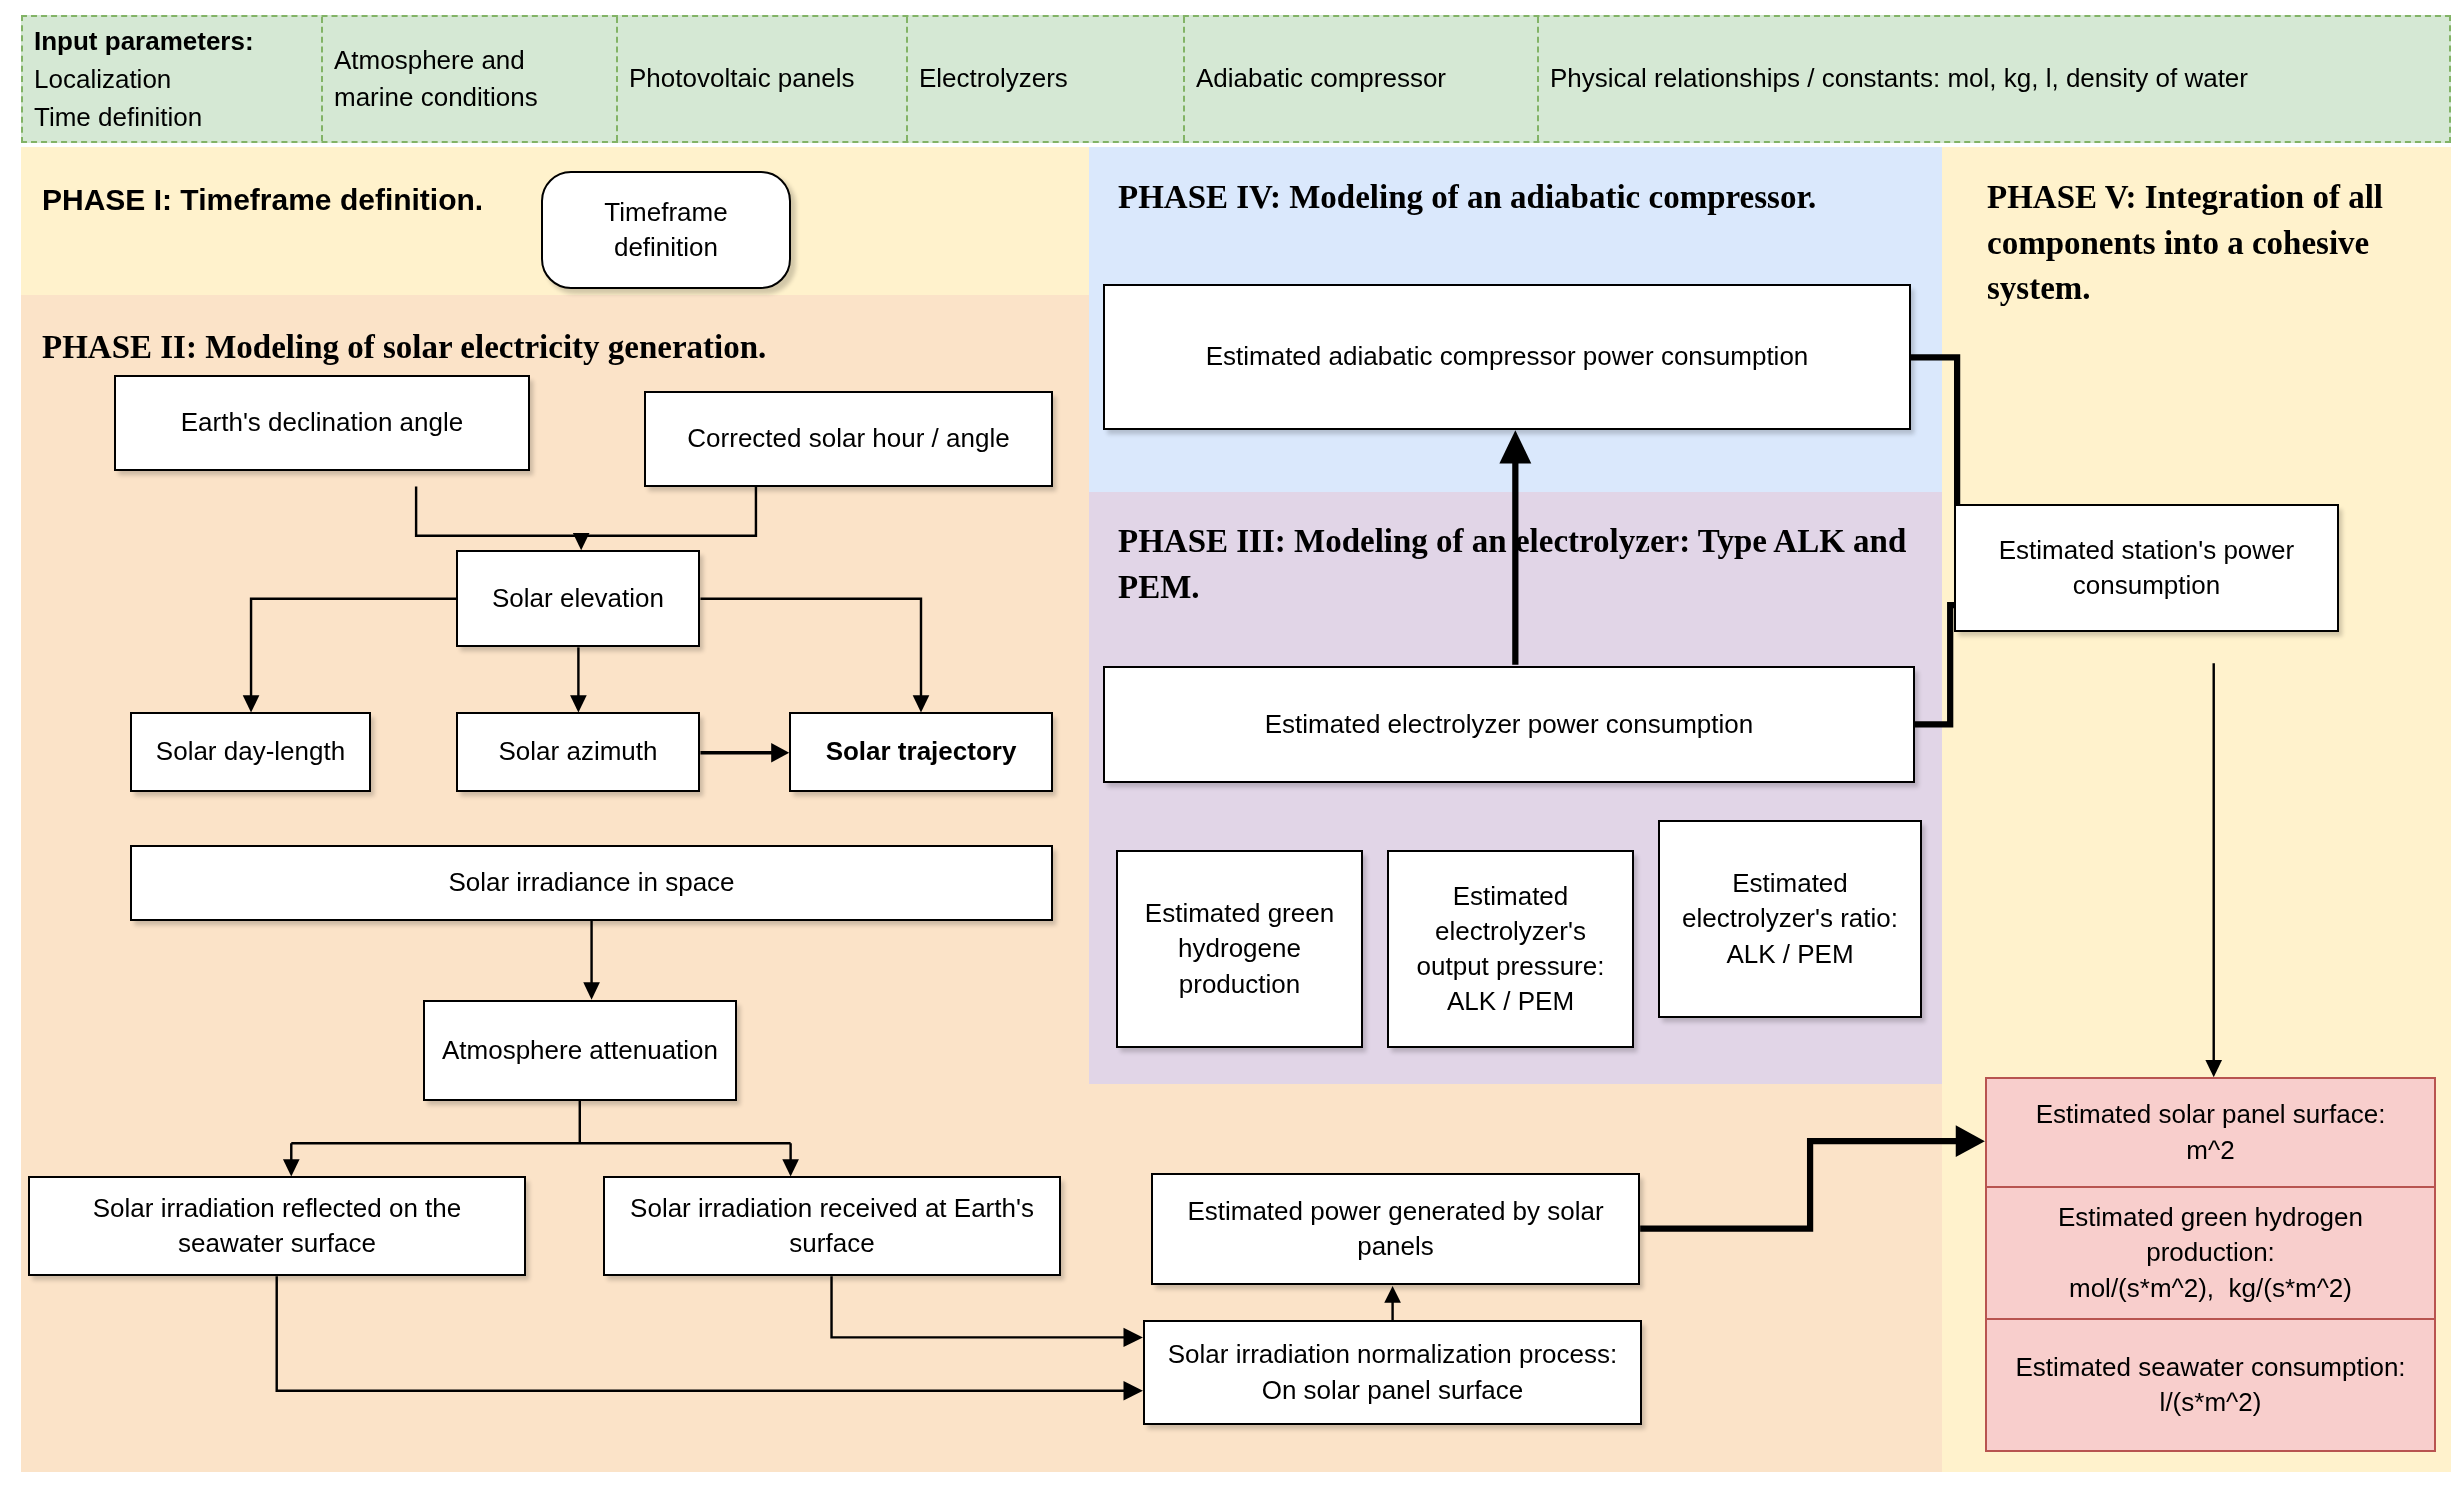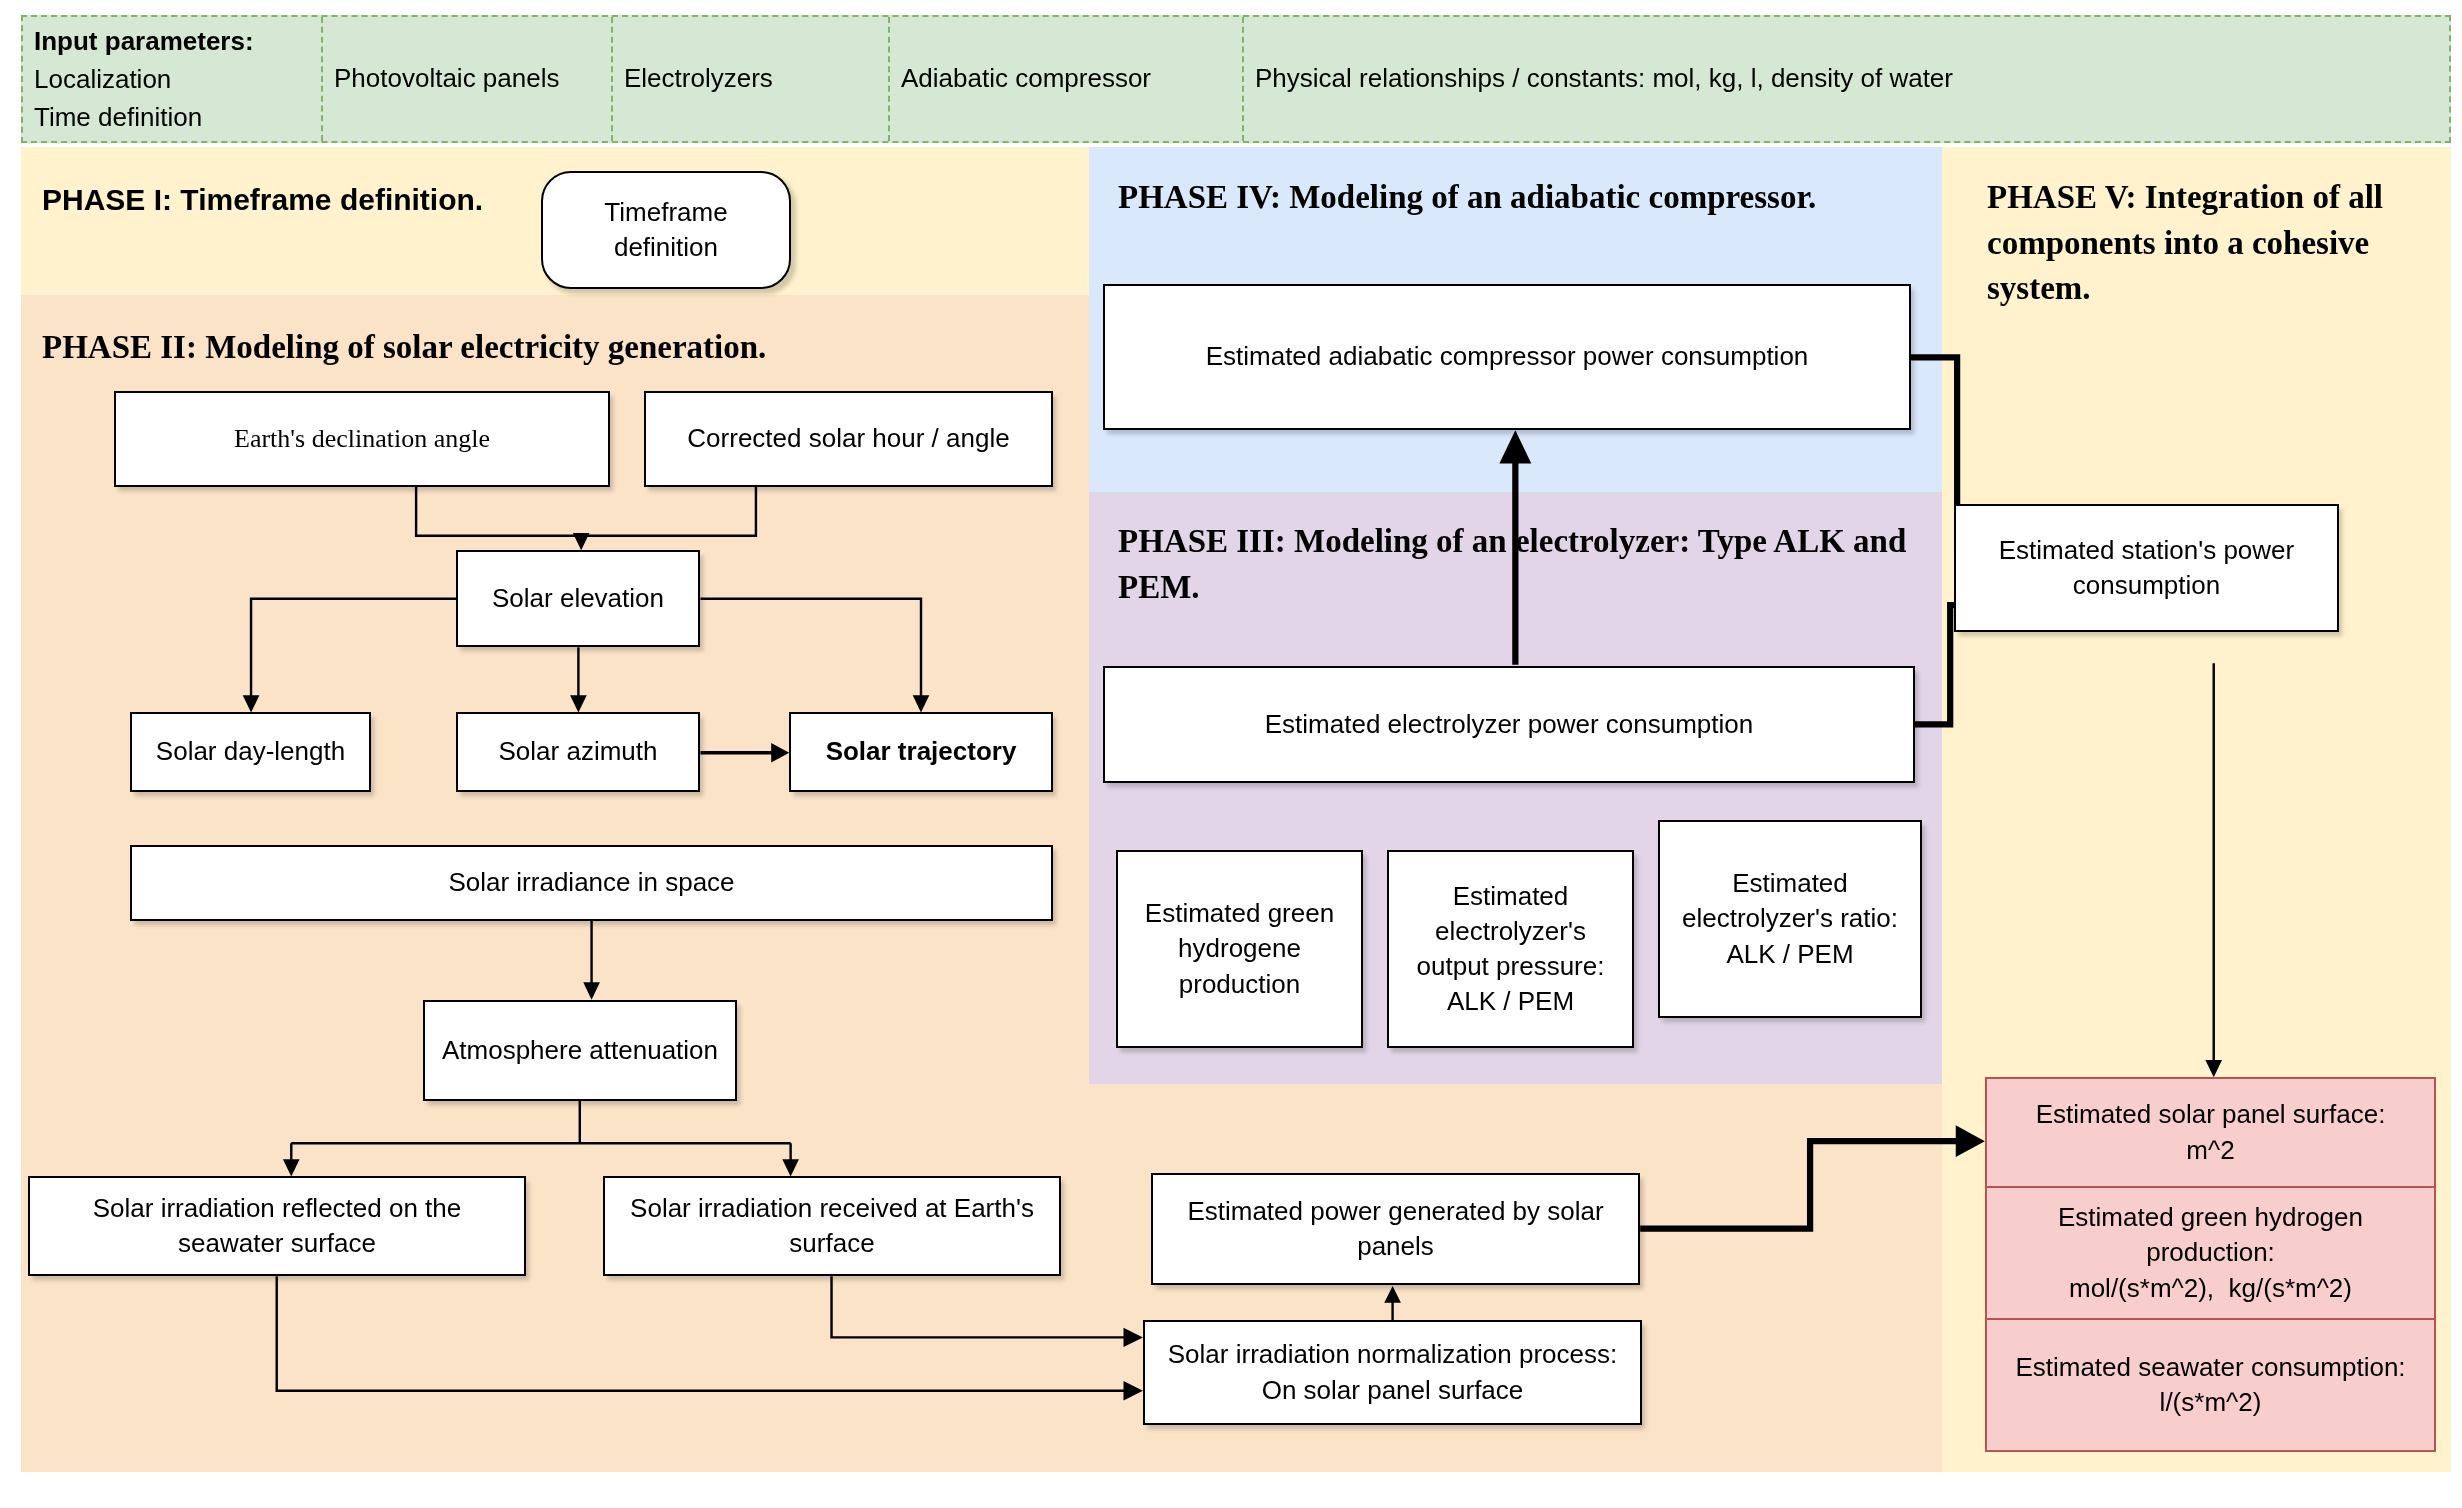--- a/index.html
+++ b/index.html
@@ -50,20 +50,24 @@
 <div class="region" style="left:21px;top:147px;width:1068px;height:148px;background:#FFF2CC;"></div>
 <div class="region" style="left:1089px;top:147px;width:853px;height:345px;background:#DAE8FC;"></div>
 <div class="region" style="left:1089px;top:492px;width:853px;height:592px;background:#E1D5E7;"></div>
 <div class="region" style="left:1942px;top:147px;width:509px;height:1325px;background:#FFF2CC;"></div>
 
 <div class="banner">
   <div class="bcell first" style="flex:0 0 298px;">
     <div class="btitle">Input parameters:</div>
     <div>Localization</div>
     <div>Time definition</div>
+  </div>
+  <div class="bcell" style="flex:0 0 295px;">
+    <div>Atmosphere and</div>
+    <div>marine conditions</div>
   </div>
   <div class="bcell" style="flex:0 0 290px;">
     <div>Photovoltaic panels</div>
   </div>
   <div class="bcell" style="flex:0 0 277px;">
     <div>Electrolyzers</div>
   </div>
   <div class="bcell" style="flex:0 0 354px;text-align:right;">
     <div>Adiabatic compressor</div>
   </div>
@@ -114,21 +118,21 @@
     <polygon points="1996,1878 2020,1878 2008,1854"></polygon>
     <polygon points="3180,1528 3204,1528 3192,1553"></polygon>
     <polygon points="2820,1622 2820,1668 2862,1645"></polygon>
     <polygon points="2876,849 2876,895 2915,872"></polygon>
     <polygon points="2876,769 2876,815 2915,792"></polygon>
     <polygon points="2162,668 2208,668 2185,620"></polygon>
   </g>
 </svg>
 
 <div class="node" style="left:541px;top:171px;width:250px;height:118px;border-radius:30px;"><span>Timeframe definition</span></div>
-<div class="node" style="left:114px;top:391px;width:496px;height:96px;font-family:Liberation Serif, serif;"><span>Earth's declination angle</span></div>
+<div class="node" style="left:114px;top:375px;width:416px;height:96px;"><span>Earth's declination angle</span></div>
 <div class="node" style="left:644px;top:391px;width:409px;height:96px;"><span>Corrected solar hour / angle</span></div>
 <div class="node" style="left:456px;top:550px;width:244px;height:97px;"><span>Solar elevation</span></div>
 <div class="node" style="left:130px;top:712px;width:241px;height:80px;"><span>Solar day-length</span></div>
 <div class="node" style="left:456px;top:712px;width:244px;height:80px;"><span>Solar azimuth</span></div>
 <div class="node" style="left:789px;top:712px;width:264px;height:80px;font-weight:bold;"><span>Solar trajectory</span></div>
 <div class="node" style="left:130px;top:845px;width:923px;height:76px;"><span>Solar irradiance in space</span></div>
 <div class="node" style="left:423px;top:1000px;width:314px;height:101px;"><span>Atmosphere attenuation</span></div>
 <div class="node" style="left:28px;top:1176px;width:498px;height:100px;"><span>Solar irradiation reflected on the seawater surface</span></div>
 <div class="node" style="left:603px;top:1176px;width:458px;height:100px;"><span>Solar irradiation received at Earth's surface</span></div>
 <div class="node" style="left:1151px;top:1173px;width:489px;height:112px;"><span>Estimated power generated by solar panels</span></div>

